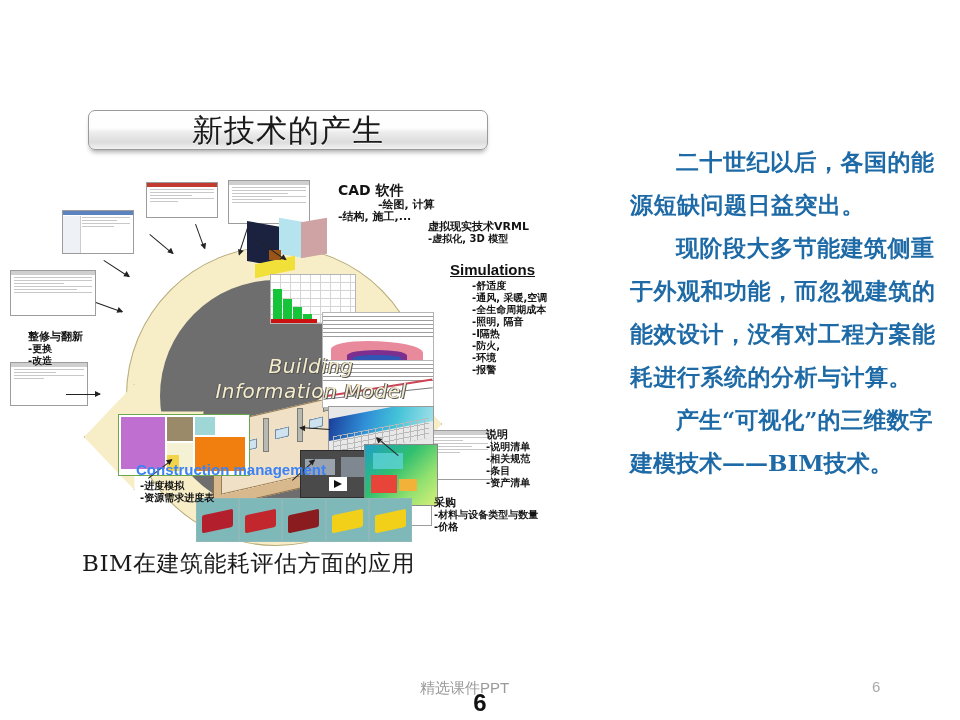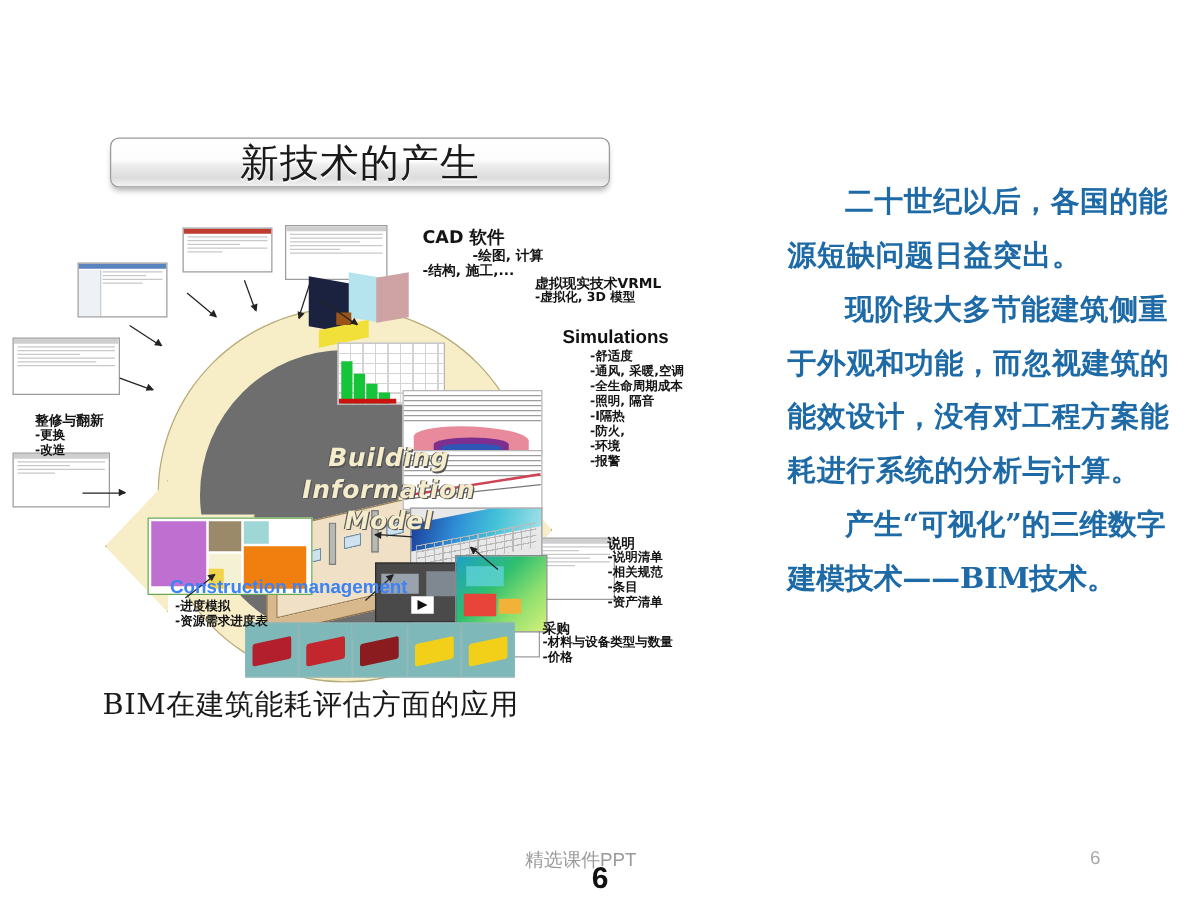--- a/index.html
+++ b/index.html
@@ -98,21 +98,21 @@
   }
   .m-floor{
     position:absolute;left:16px;top:58px;width:180px;height:72px;
     background:#efe0c6;transform:skewY(-13deg);
     box-shadow:inset 0 0 0 1px #9a7d52;
   }
   .wall{position:absolute;background:#b9b9b4;box-shadow:inset 0 0 0 1px #7d7d78;}
   .win{position:absolute;background:#cfe2ef;box-shadow:inset 0 0 0 1px #6e8ba0;}
   .m-lbl{
     position:absolute;left:0;top:10px;width:212px;text-align:center;
-    font-family:"DejaVu Sans",sans-serif;font-weight:bold;font-style:italic;
+    font-family:"DejaVu Sans",sans-serif;font-weight:normal;font-style:italic;
     font-size:20px;line-height:25px;color:#f5eccc;
     text-shadow:1px 1px 0 #555,-1px 0 0 #5a5a5a;
     z-index:20;letter-spacing:.5px;
   }
 
   
   .thumb{position:absolute;background:#fff;border:1px solid #9c9c9c;overflow:hidden;}
   .thumb .tbar{height:4px;background:#5b83c0;}
   .thumb .tbar.red{background:#c13b2f;}
   .thumb .tbar.gray{background:#cfcfcf;}
@@ -364,21 +364,21 @@
     <div class="lbl cjk" style="left:338px;top:20px;">
       <span class="h" style="font-size:14px;line-height:17px;">CAD 软件</span>
       <span class="s" style="font-size:11px;margin-left:40px;">-绘图, 计算</span>
       <span class="s" style="font-size:11px;">-结构, 施工,...</span>
     </div>
     <div class="lbl cjk" style="left:428px;top:58px;">
       <span class="h">虚拟现实技术VRML</span>
       <span class="s">-虚拟化, 3D 模型</span>
     </div>
     <div class="lbl lat" style="left:450px;top:98px;">
-      <span class="h" style="font-size:15px;line-height:19px;color:#111;">Simulations</span>
+      <span class="h" style="font-size:15px;line-height:19px;color:#111;text-decoration:underline;">Simulations</span>
     </div>
     <div class="lbl cjk" style="left:472px;top:118px;">
       <span class="s">-舒适度</span>
       <span class="s">-通风, 采暖,空调</span>
       <span class="s">-全生命周期成本</span>
       <span class="s">-照明, 隔音</span>
       <span class="s">-I隔热</span>
       <span class="s">-防火,</span>
       <span class="s">-环境</span>
       <span class="s">-报警</span>

